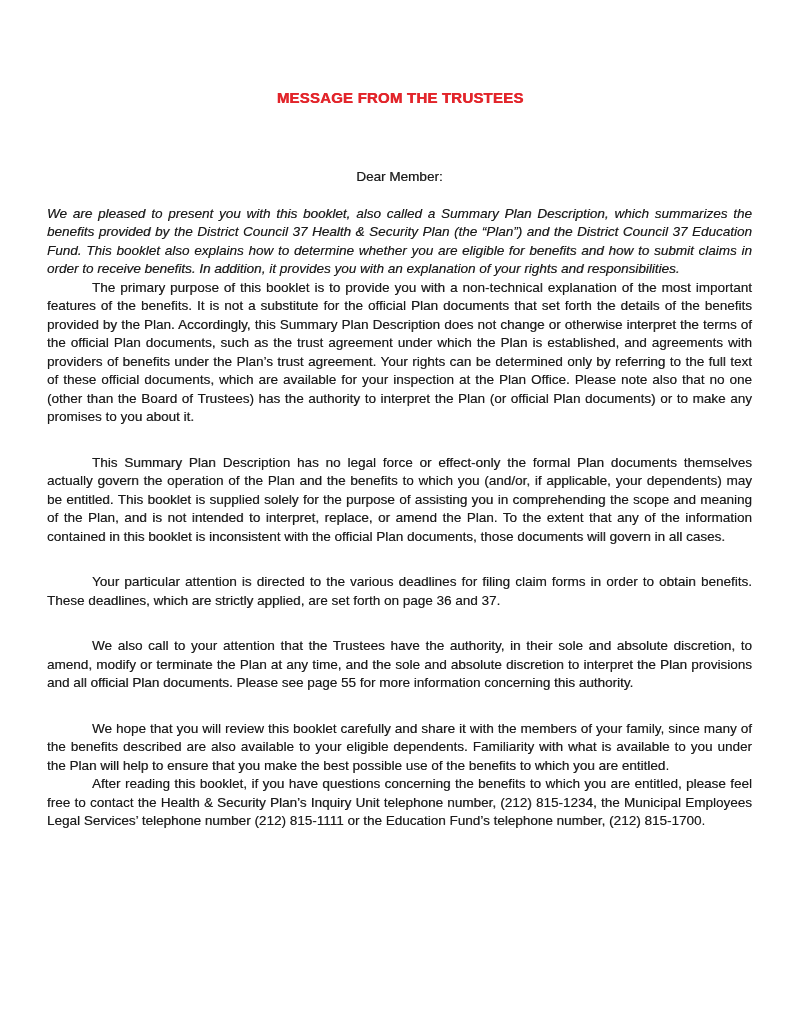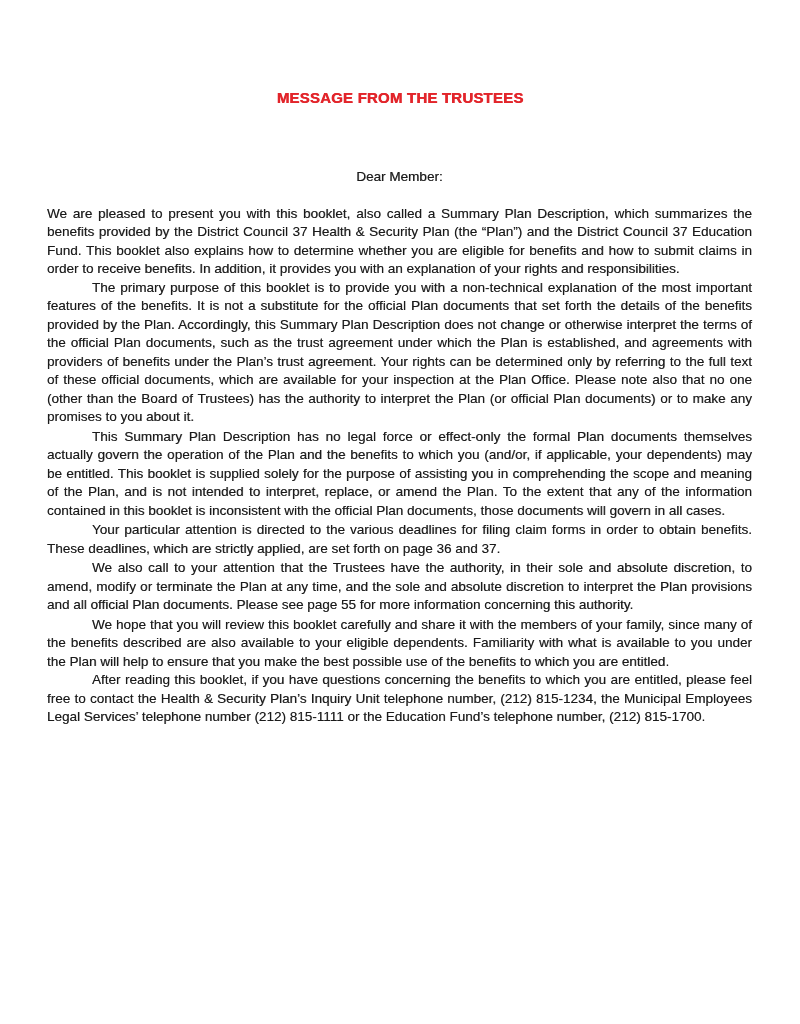--- a/index.html
+++ b/index.html
@@ -36,23 +36,24 @@
   .salutation {
     margin: 62px 0 18px 0;           
     text-align: center;
   }
   .para {
     margin: 0;
     text-indent: 45px;               
   }
   .para.no-indent {
     text-indent: 0;
+    font-style: italic;
   }
   .para.gap {
-    margin-top: 1px;                
+    margin-top: 27px;                
   }
 </style>
 </head>
 <body>
 
 <div class="page" style="background: rgb(255, 255, 255); color: rgb(27, 27, 27);">
 
   <h1 class="doc-title" style="color: rgb(226, 37, 43);">MESSAGE FROM THE TRUSTEES</h1>
 
   <div class="letter">

